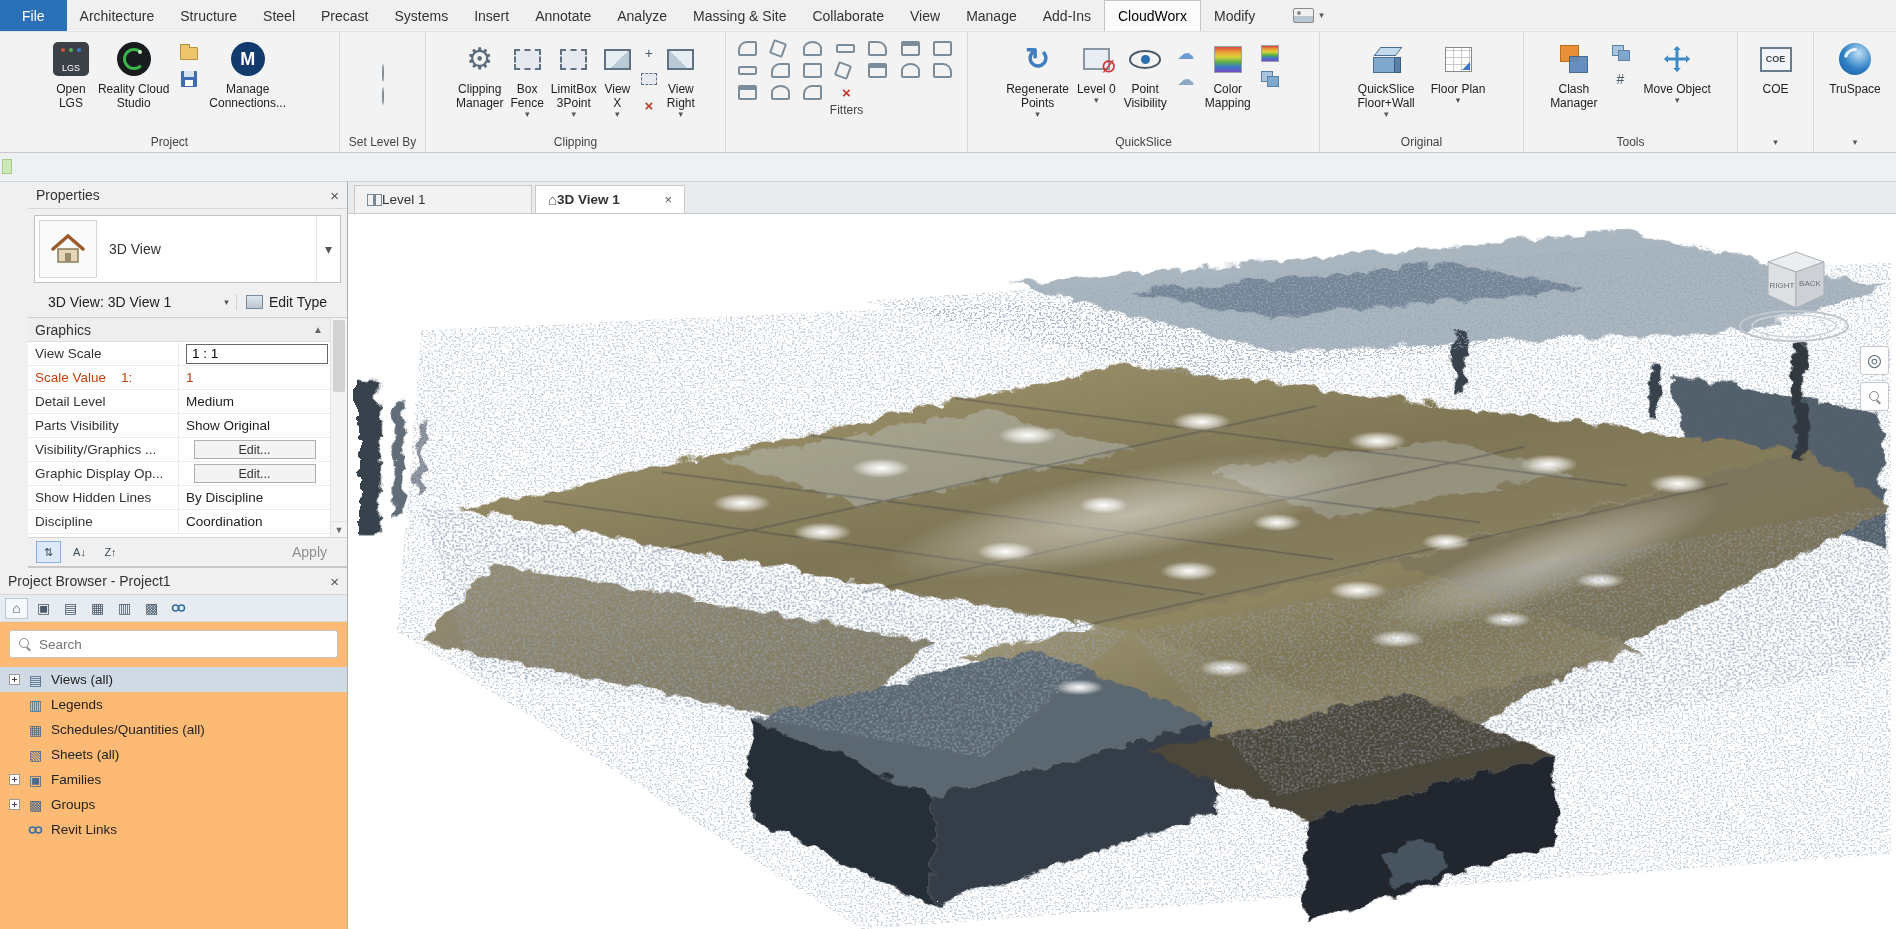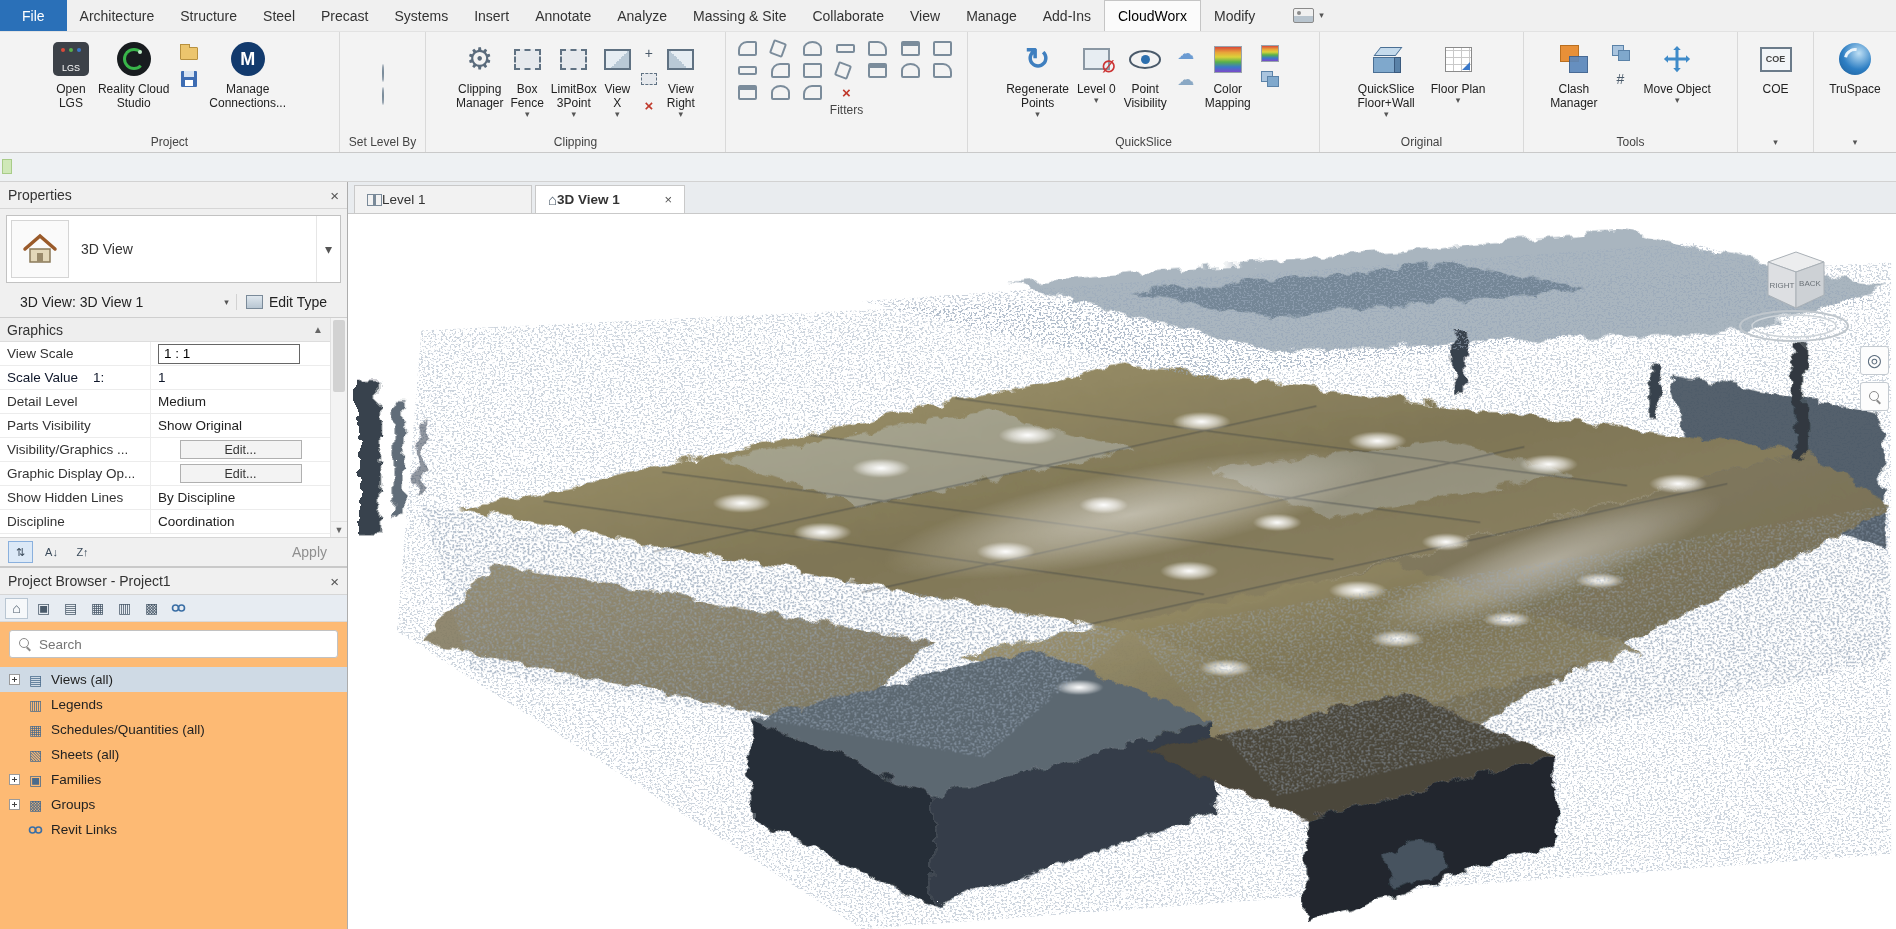--- a/index.html
+++ b/index.html
@@ -85,41 +85,41 @@
 .strip .green{position:absolute;left:2px;top:6px;width:10px;height:15px;background:#cfe8b8;border:1px solid #a8cc88;}
 
 
 .workspace{display:flex;height:747px;}
 .leftcol{width:348px;background:#f0f0f0;border-right:1px solid #adadad;display:flex;flex-direction:column;flex:none;}
 .viewarea{flex:1;display:flex;flex-direction:column;min-width:0;}
 .phead{height:27px;display:flex;align-items:center;justify-content:space-between;padding:0 8px;font-size:14px;color:#333;background:#f0f0f0;border-bottom:1px solid #d6d6d6;flex:none;}
 .closex{color:#555;font-size:15px;}
 
 
-.props{height:386px;display:flex;flex-direction:column;border-bottom:2px solid #c9c9c9;background:#f0f0f0;flex:none;}
+.props{height:386px;display:flex;flex-direction:column;border-bottom:2px solid #c9c9c9;background:#f0f0f0;flex:none;margin-left:28px;}
 .typesel{margin:6px 6px 4px;background:#fff;border:1px solid #c2c2c2;height:68px;display:flex;align-items:center;flex:none;}
 .typeimg{width:58px;height:58px;border:1px solid #d5d5d5;margin:4px;display:flex;align-items:center;justify-content:center;background:#fafafa;flex:none;}
 .typename{flex:1;font-size:14px;color:#333;padding-left:8px;}
 .typedrop{width:24px;align-self:stretch;display:flex;align-items:center;justify-content:center;color:#555;border-left:1px solid #e6e6e6;}
 .instrow{height:30px;display:flex;align-items:center;padding:0 20px;gap:7px;font-size:14px;flex:none;}
 .instname{flex:1;}
 .edittype{display:flex;align-items:center;gap:6px;border-left:1px solid #d2d2d2;padding-left:9px;}
 .et-icon{width:17px;height:14px;border:1px solid #7a8a99;background:linear-gradient(#dfe7ee,#b8c6d2);}
 .ptable{flex:1;background:#fff;border-top:1px solid #cfcfcf;position:relative;overflow:hidden;}
 .ptable-inner{margin-right:17px;}
 .psection{height:24px;background:#eee;border-bottom:1px solid #ddd;display:flex;align-items:center;padding:0 7px;font-size:14px;color:#333;}
 .psection .sp{flex:1;}
 .seccol{font-size:10px;color:#666;}
 .prow{height:24px;display:grid;grid-template-columns:150px 1fr;border-bottom:1px solid #ececec;align-items:center;font-size:13.5px;}
 .plabel{padding-left:7px;color:#333;white-space:pre;overflow:hidden;}
 .pvalue{padding-left:7px;border-left:1px solid #ececec;display:flex;align-items:center;height:100%;}
 .pvalue.center{justify-content:center;padding-left:0;}
 .pvalue input{width:142px;height:20px;border:1px solid #666;font:inherit;font-size:13.5px;padding:0 5px;background:#fff;}
 .editbtn{width:122px;height:19px;border:1px solid #b0b0b0;background:#f3f3f3;font-size:12.5px;display:flex;align-items:center;justify-content:center;color:#333;}
-.muted{color:#0f172a;}
+.muted{color:#c2410c;}
 .vscroll{position:absolute;top:0;right:0;bottom:0;width:17px;background:#f3f3f3;border-left:1px solid #e2e2e2;}
 .vthumb{position:absolute;top:2px;left:2px;right:2px;height:72px;background:#d2d2d2;border-radius:2px;}
 .vdown{position:absolute;bottom:0;left:0;right:0;height:16px;display:flex;align-items:center;justify-content:center;font-size:9px;color:#666;border-top:1px solid #e2e2e2;}
 .pfoot{height:29px;display:flex;align-items:center;gap:6px;padding:0 8px;background:#f0f0f0;border-top:1px solid #d6d6d6;flex:none;}
 .sortbtn{width:25px;height:22px;border:1px solid transparent;display:flex;align-items:center;justify-content:center;font-size:11px;color:#3a4a5a;}
 .sortbtn.active{background:#dce9f7;border-color:#8ab0dd;}
 .applybtn{margin-left:auto;color:#8f8f8f;font-size:14px;padding:2px 12px;}
 
 
 .pb{flex:1;display:flex;flex-direction:column;background:#fdba74;min-height:0;}

